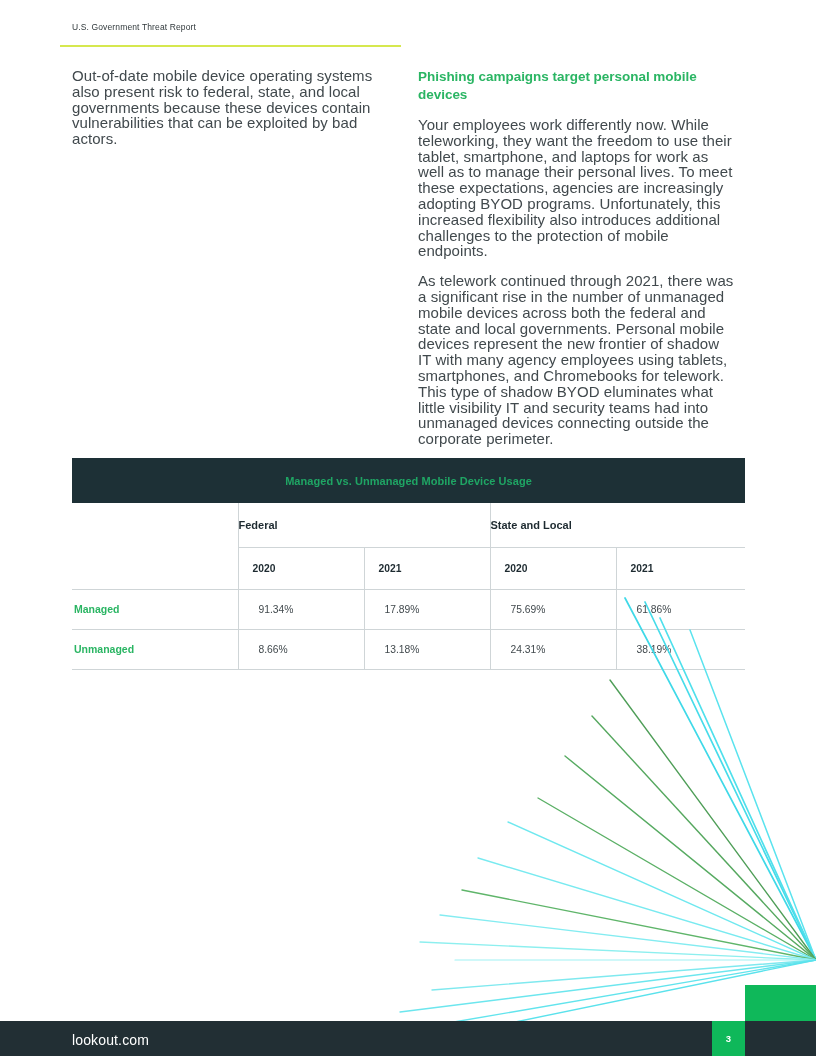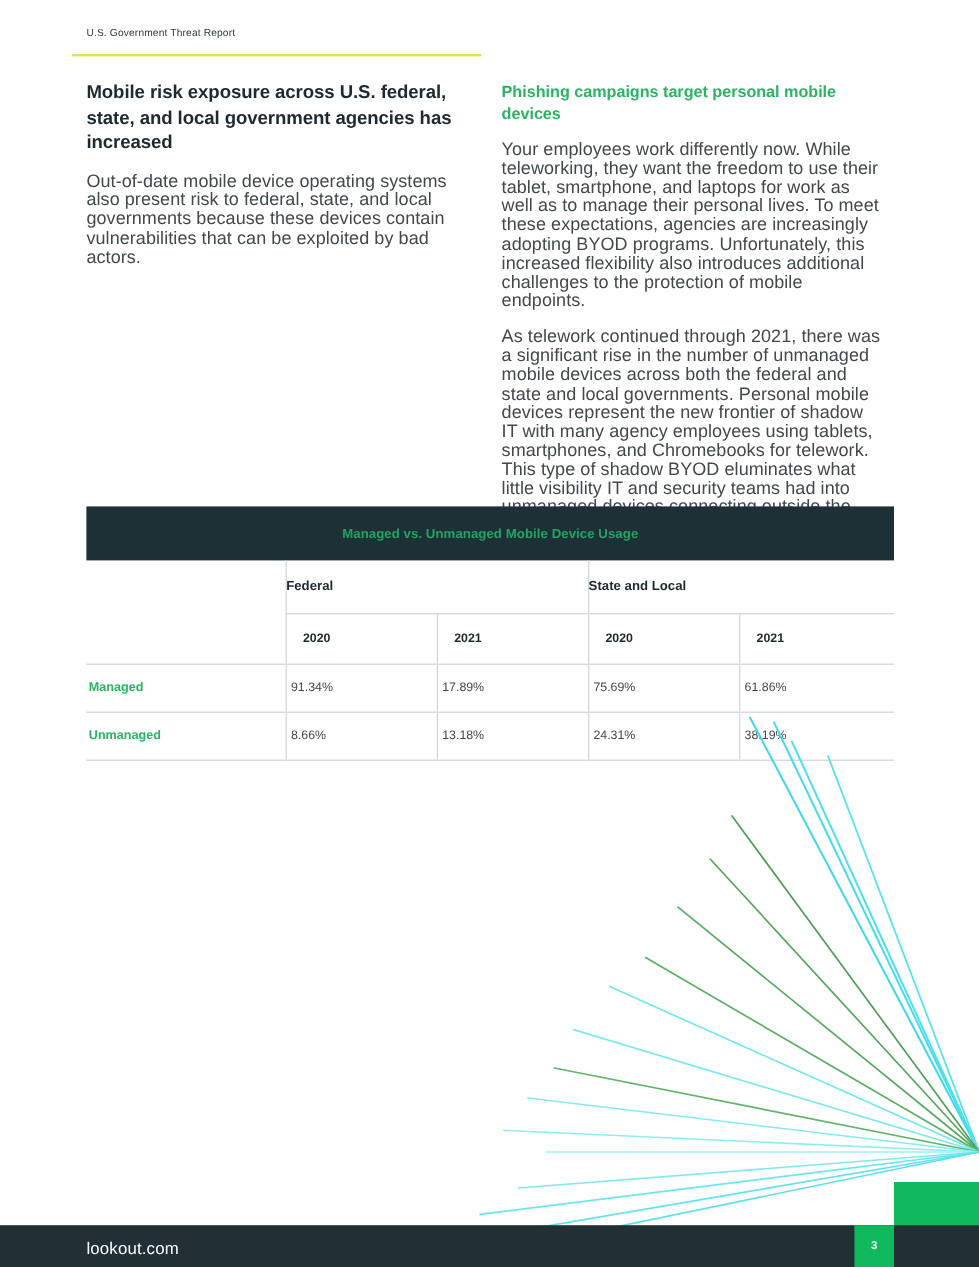--- a/index.html
+++ b/index.html
@@ -63,20 +63,21 @@
   
   .tablewrap {
     position:absolute;
     left:72px; top:422px;
     width:673px;
   }
   table.dt {
     width:673px;
     border-collapse:collapse;
     table-layout:fixed;
+    margin-top:36px;
   }
   table.dt td, table.dt th { vertical-align:middle; }
 
   .t-title {
     background:#1d3036;
     color:#1fa564;
     font-size:11px;
     font-weight:bold;
     text-align:center;
     height:45px;
@@ -109,21 +110,21 @@
     font-size:10.5px;
     font-weight:bold;
     color:#2ab563;
     padding-left:2px;
     border-bottom:1px solid #cfd5d7;
   }
   .t-cell {
     height:40px;
     font-size:10.3px;
     color:#41494d;
-    padding-left:4px;
+    padding-left:20px;
     border-bottom:1px solid #cfd5d7;
     border-left:1px solid #cfd5d7;
   }
 
   
   .fan {
     position:absolute;
     left:0; top:560px;
     width:816px; height:496px;
     pointer-events:none;
@@ -162,21 +163,20 @@
 </style>
 </head>
 <body>
 
 <div class="page">
 
   <div class="runhead">U.S. Government Threat Report</div>
   <div class="runrule"></div>
 
   <div class="col col-left">
-    <h1 class="headline">Mobile risk exposure across U.S. federal, state, and local government agencies has increased</h1>
     <p class="body">Out-of-date mobile device operating systems also present risk to federal, state, and local governments because these devices contain vulnerabilities that can be exploited by bad actors.</p>
   </div>
 
   <div class="col col-right">
     <h2 class="subhead">Phishing campaigns target personal mobile devices</h2>
     <p class="body">Your employees work differently now. While teleworking, they want the freedom to use their tablet, smartphone, and laptops for work as well as to manage their personal lives. To meet these expectations, agencies are increasingly adopting BYOD programs. Unfortunately, this increased flexibility also introduces additional challenges to the protection of mobile endpoints.</p>
     <p class="body">As telework continued through 2021, there was a significant rise in the number of unmanaged mobile devices across both the federal and state and local governments. Personal mobile devices represent the new frontier of shadow IT with many agency employees using tablets, smartphones, and Chromebooks for telework. This type of shadow BYOD eluminates what little visibility IT and security teams had into unmanaged devices connecting outside the corporate perimeter.</p>
   </div>
 
   <div class="tablewrap">

